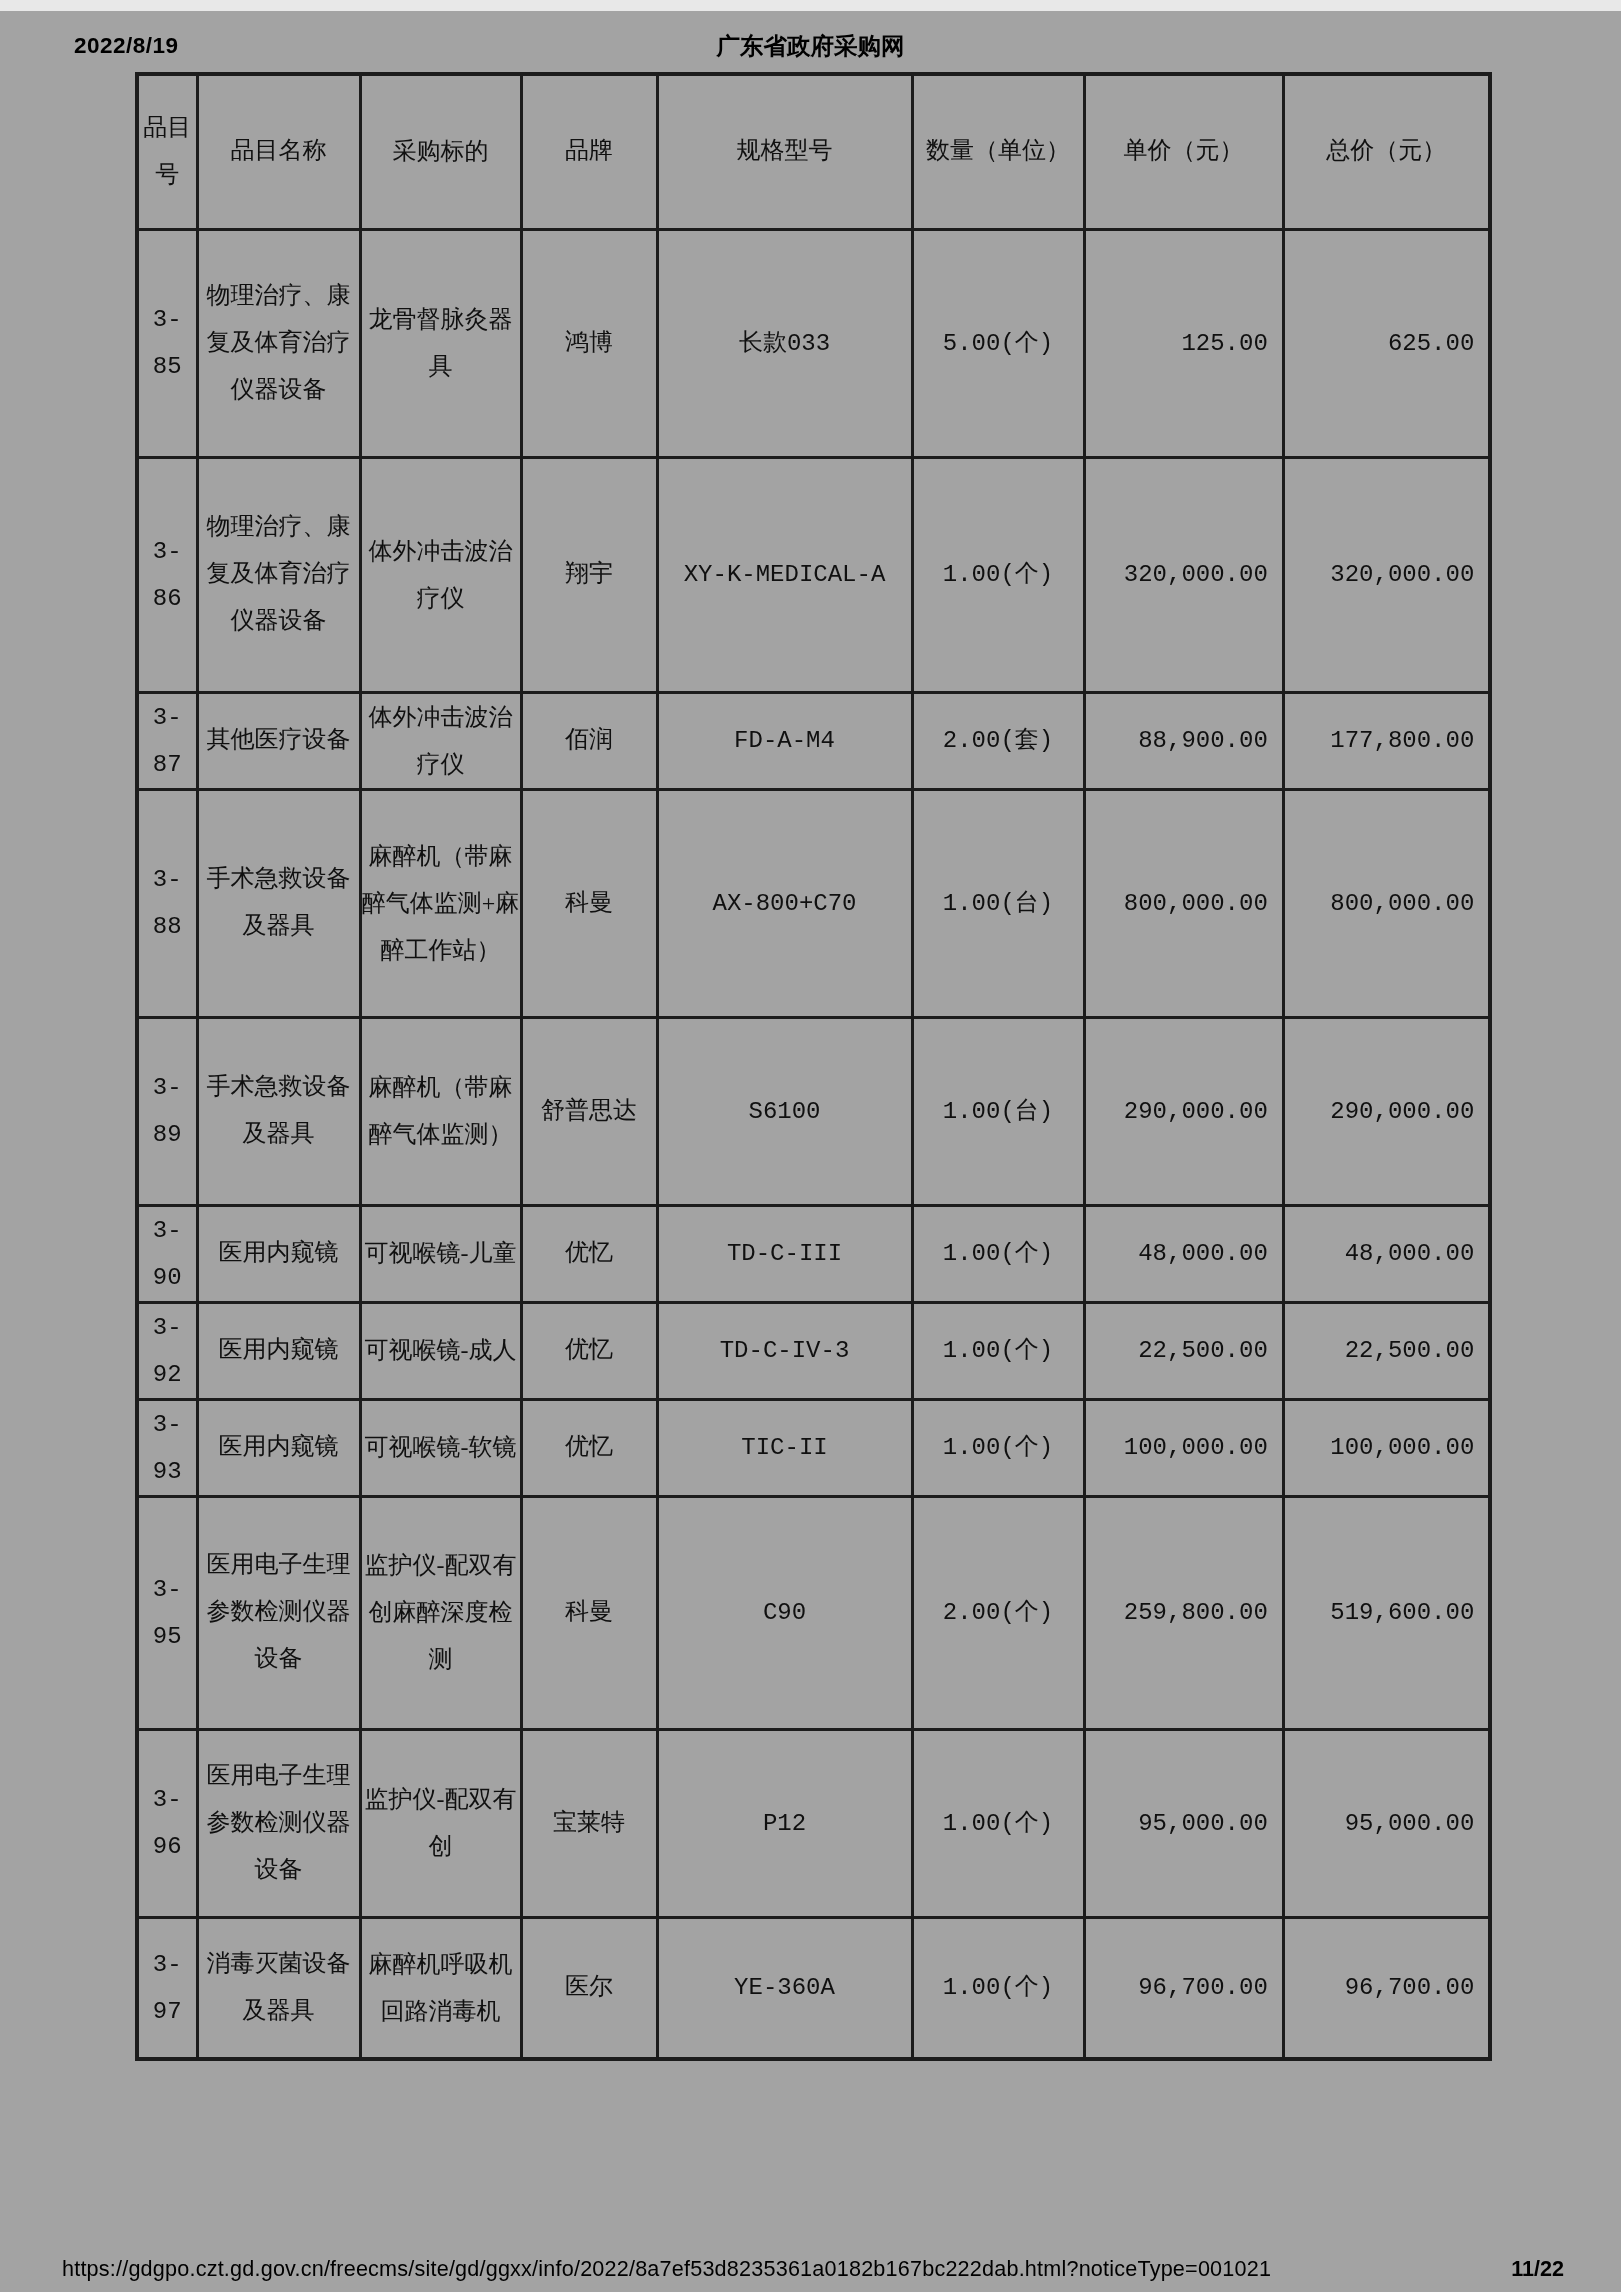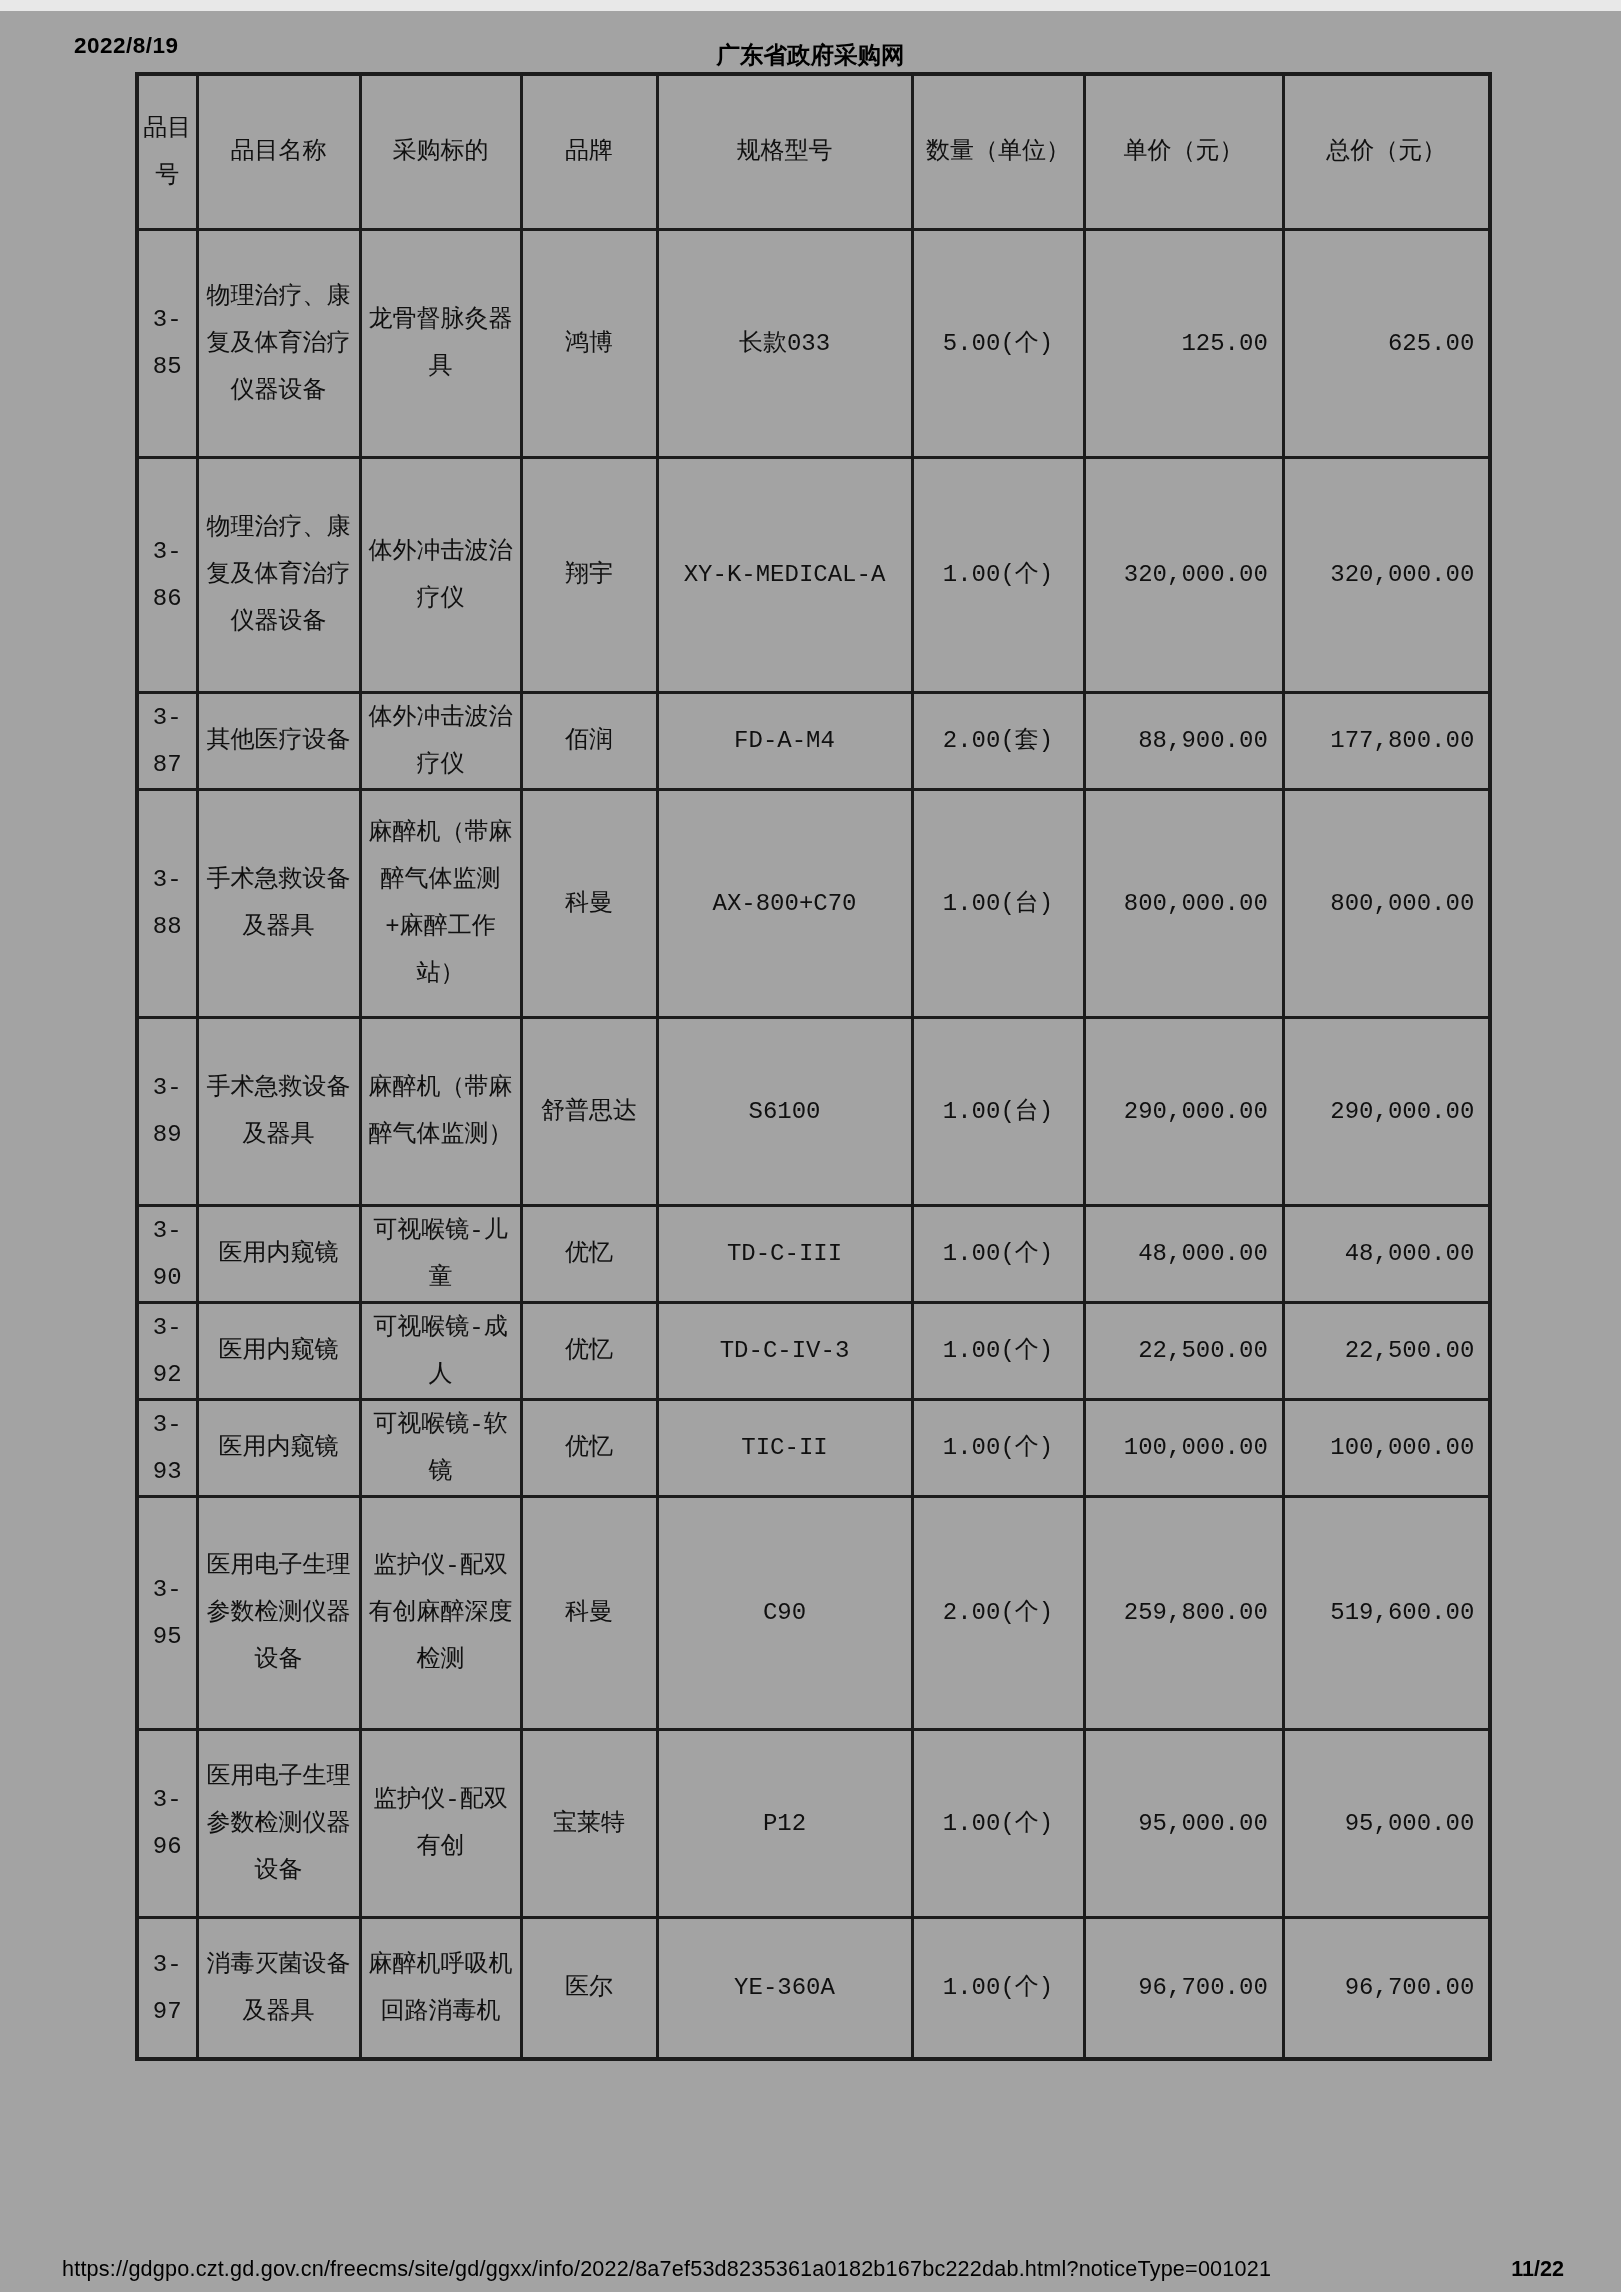--- a/index.html
+++ b/index.html
@@ -10,42 +10,42 @@
     font-family:"Liberation Sans", sans-serif;
     color:#000;
     margin:11px auto;
     overflow:hidden;
   }
   .page-date {
     position:absolute; left:74px; top:21.6px;
     font-size:22.5px; font-weight:600; letter-spacing:0.5px;
   }
   .site-title {
-    position:absolute; left:0; right:0; top:28px;
+    position:absolute; left:0; right:0; top:19px;
     text-align:center; font-size:23.5px; font-weight:700;
   }
   table.proc-table {
     position:absolute; left:135px; top:61px;
     width:1352px;
     border-collapse:collapse; table-layout:fixed;
     border:4.9px solid #1c1c1c;
     font-family:"Liberation Mono","DejaVu Sans Mono",monospace;
     font-size:24px; line-height:47px; color:#101010;
   }
   .proc-table th, .proc-table td {
     border:3.9px solid #1c1c1c;
     vertical-align:middle;
     text-align:center;
     padding:0;
     font-weight:normal;
     overflow:hidden;
   }
   .c-no     { padding:0 3.9px; }
   .c-name   { padding:0 17.6px; }
-  .c-target { padding:0 14.7px; }
+  .c-target { padding:0 14.7px;font-family:Liberation Serif, serif; }
   .c-brand  { padding:0 18.6px; }
   .c-model  { padding:0 4.9px; word-break:break-all; }
   .c-qty    { padding:0 7.8px; }
   td.c-price{ padding:0 13.7px 0 5.9px; text-align:right; }
   th.c-price{ padding:0 7.8px; text-align:center; }
   .footer-url {
     position:absolute; left:62px; top:2245px;
     font-size:21.6px; font-weight:400; letter-spacing:0.2px;
   }
   .page-indicator {

